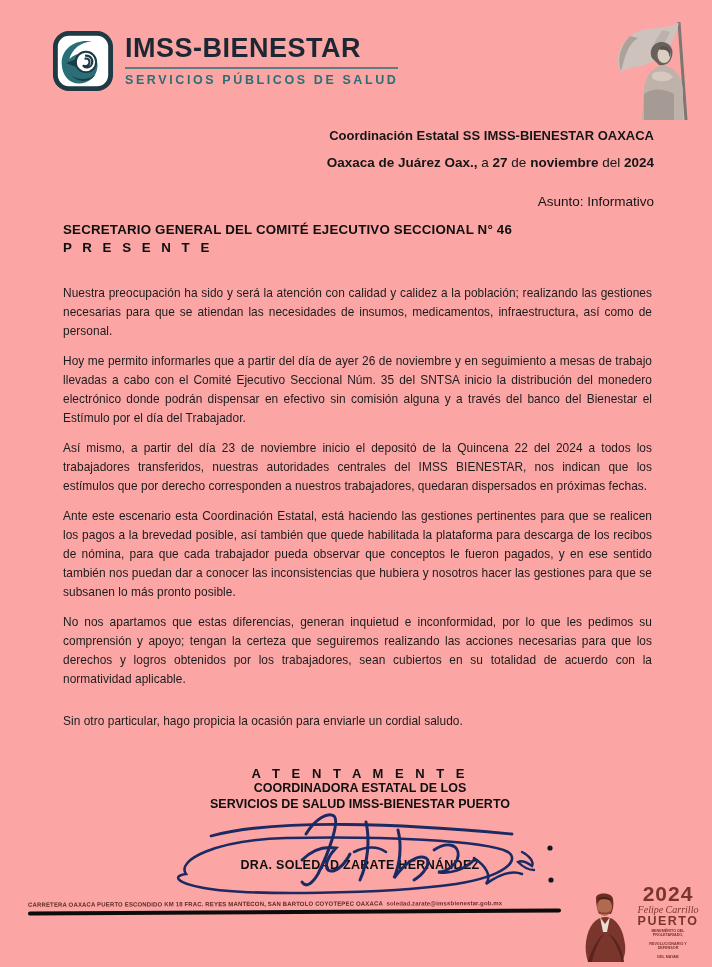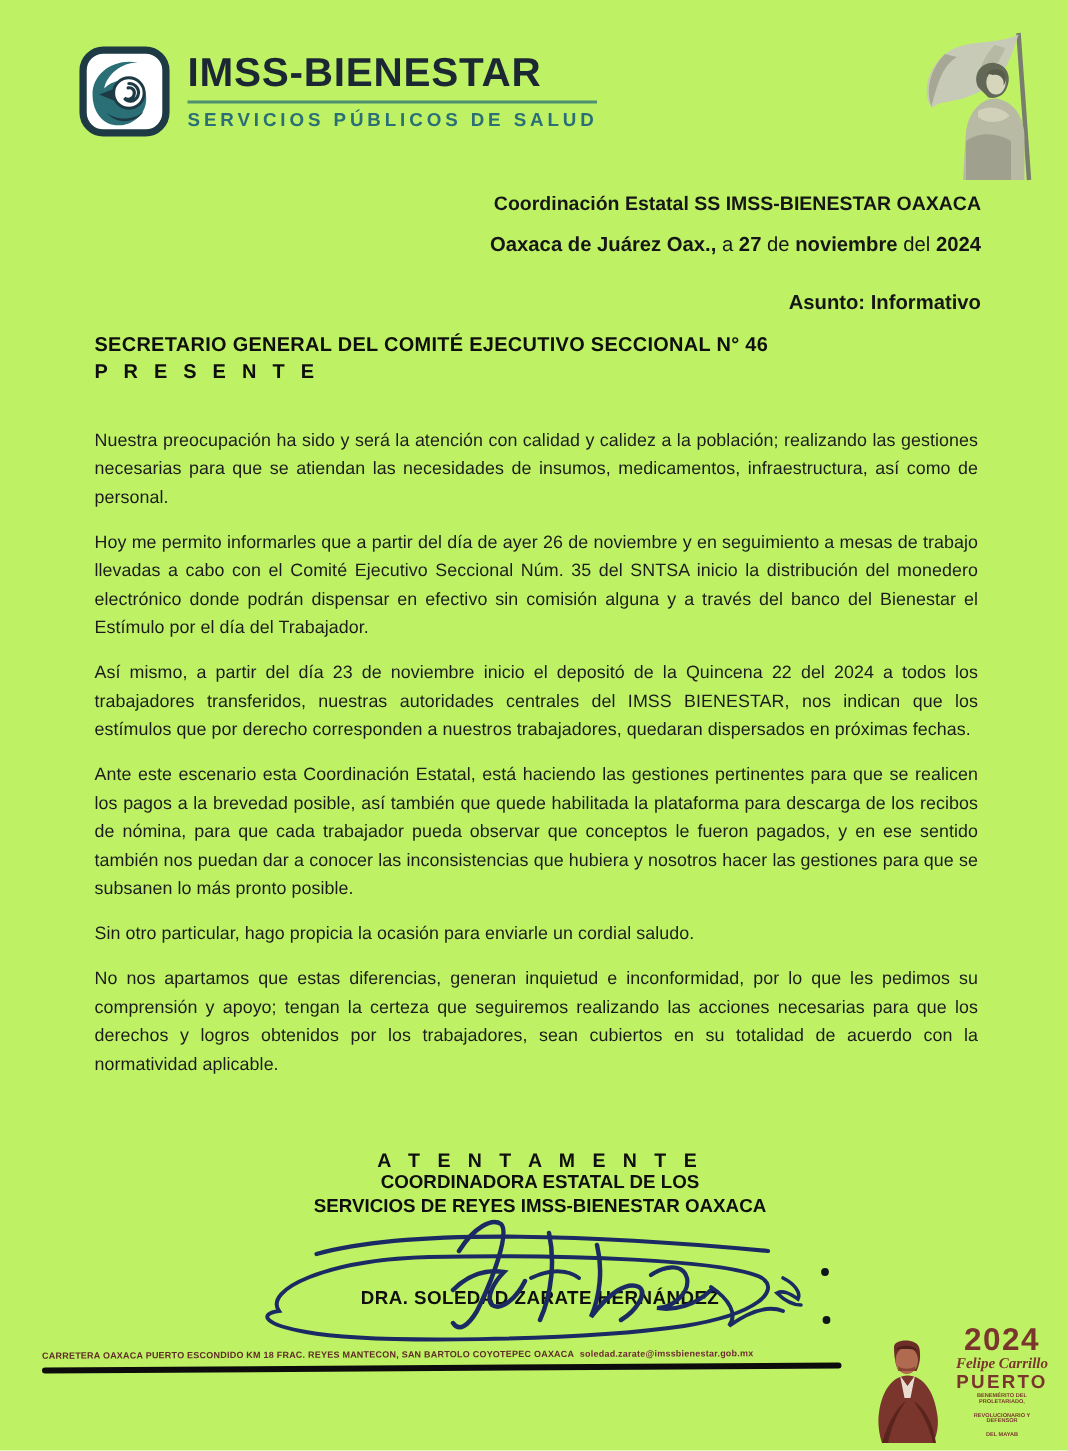--- a/index.html
+++ b/index.html
@@ -3,21 +3,21 @@
 <meta charset="utf-8">
 <style>
   * { margin: 0; padding: 0; box-sizing: border-box; }
   html, body { background: #ffffff; }
   body { font-family: "Liberation Sans", sans-serif; }
 
   .page {
     position: relative;
     width: 712px;
     height: 967px;
-    background: #bef264;
+    background: #fca5a5;
     overflow: hidden;
     color: #1d1d1d;
   }
 
   
   .letterhead-logo {
     position: absolute;
     left: 52px;
     top: 30px;
     display: flex;
@@ -60,21 +60,21 @@
     position: absolute;
     right: 58px;
     top: 128px;
     text-align: right;
     color: #161616;
   }
   .header-line1 { font-size: 13px; font-weight: 600; margin-bottom: 9px; }
   .header-date  { font-size: 13.5px; margin-bottom: 9px; font-weight: 400; margin-top: 12px; }
   .header-date .b { font-weight: 800; }
   .header-oficio { font-size: 13.5px; font-weight: 800; }
-  .header-subject { font-size: 13.5px; font-weight: 700; margin-top: 24px; }
+  .header-subject { font-size: 13.5px; font-weight: 400; margin-top: 24px; }
 
   
   .recipient {
     position: absolute;
     left: 63px;
     top: 221px;
     font-size: 13.3px;
     font-weight: 800;
     line-height: 17.5px;
     color: #0f0f0f;
@@ -167,21 +167,21 @@
   .yl-year {
     font-size: 21px;
     font-weight: 800;
     letter-spacing: 1px;
     line-height: 20px;
     color: #7a352c;
   }
   .yl-script {
     font-family: "Liberation Serif", serif;
     font-style: italic;
-    font-weight: 700;
+    font-weight: 400;
     font-size: 10px;
     line-height: 11px;
   }
   .yl-caps {
     font-size: 12.5px;
     font-weight: 700;
     letter-spacing: 1.5px;
     line-height: 13px;
   }
   .yl-tagline {
@@ -237,28 +237,28 @@
   <div class="recipient">
     <div>SECRETARIO GENERAL DEL COMITÉ EJECUTIVO SECCIONAL N° 46</div>
     <div class="presente">P R E S E N T E</div>
   </div>
 
   <div class="body-block">
     <div class="para">Nuestra preocupación ha sido y será la atención con calidad y calidez a la población; realizando las gestiones necesarias para que se atiendan las necesidades de insumos, medicamentos, infraestructura, así como de personal.</div>
     <div class="para">Hoy me permito informarles que a partir del día de ayer 26 de noviembre y en seguimiento a mesas de trabajo llevadas a cabo con el Comité Ejecutivo Seccional Núm. 35 del SNTSA inicio la distribución del monedero electrónico donde podrán dispensar en efectivo sin comisión alguna y a través del banco del Bienestar el Estímulo por el día del Trabajador.</div>
     <div class="para">Así mismo, a partir del día 23 de noviembre inicio el depositó de la Quincena 22 del 2024 a todos los trabajadores transferidos, nuestras autoridades centrales del IMSS BIENESTAR, nos indican que los estímulos que por derecho corresponden a nuestros trabajadores, quedaran dispersados en próximas fechas.</div>
     <div class="para">Ante este escenario esta Coordinación Estatal, está haciendo las gestiones pertinentes para que se realicen los pagos a la brevedad posible, así también que quede habilitada la plataforma para descarga de los recibos de nómina, para que cada trabajador pueda observar que conceptos le fueron pagados, y en ese sentido también nos puedan dar a conocer las inconsistencias que hubiera y nosotros hacer las gestiones para que se subsanen lo más pronto posible.</div>
+    <div class="para gap-after">No nos apartamos que estas diferencias, generan inquietud e inconformidad, por lo que les pedimos su comprensión y apoyo; tengan la certeza que seguiremos realizando las acciones necesarias para que los derechos y logros obtenidos por los trabajadores, sean cubiertos en su totalidad de acuerdo con la normatividad aplicable.</div>
     <div class="para">Sin otro particular, hago propicia la ocasión para enviarle un cordial saludo.</div>
-    <div class="para gap-after">No nos apartamos que estas diferencias, generan inquietud e inconformidad, por lo que les pedimos su comprensión y apoyo; tengan la certeza que seguiremos realizando las acciones necesarias para que los derechos y logros obtenidos por los trabajadores, sean cubiertos en su totalidad de acuerdo con la normatividad aplicable.</div>
   </div>
 
   <div class="signature-block">
     <div class="sig-atentamente">A T E N T A M E N T E</div>
     <div class="sig-line">COORDINADORA ESTATAL DE LOS</div>
-    <div class="sig-line">SERVICIOS DE REYES IMSS-BIENESTAR OAXACA</div>
+    <div class="sig-line">SERVICIOS DE SALUD IMSS-BIENESTAR PUERTO</div>
     <div class="sig-name">DRA. SOLEDAD ZARATE HERNÁNDEZ</div>
     <svg class="sig-scrawl" viewBox="0 0 408 116">
       <g fill="none" stroke="#1c2a63" stroke-linecap="round">
         <path d="M30 74 C20 60 60 40 130 38 C220 36 330 40 352 52 C364 60 350 76 300 84 C230 94 90 96 48 88 C20 83 16 76 30 74 Z" stroke-width="2.6"></path>
         <path d="M55 36 C120 18 250 24 356 34" stroke-width="2.8"></path>
         <path d="M150 34 C160 18 172 12 178 16 C184 22 172 54 162 74 C156 84 150 88 146 82" stroke-width="3"></path>
         <path d="M146 60 C156 50 168 46 180 48 C172 56 168 66 172 70 C178 74 188 66 194 54" stroke-width="3"></path>
         <path d="M210 22 C214 40 212 62 204 80" stroke-width="3"></path>
         <path d="M198 52 C210 46 222 46 230 52" stroke-width="2.6"></path>
         <path d="M242 30 C246 46 244 64 238 78 C250 62 262 54 270 58 C276 62 268 74 258 80" stroke-width="3"></path>

